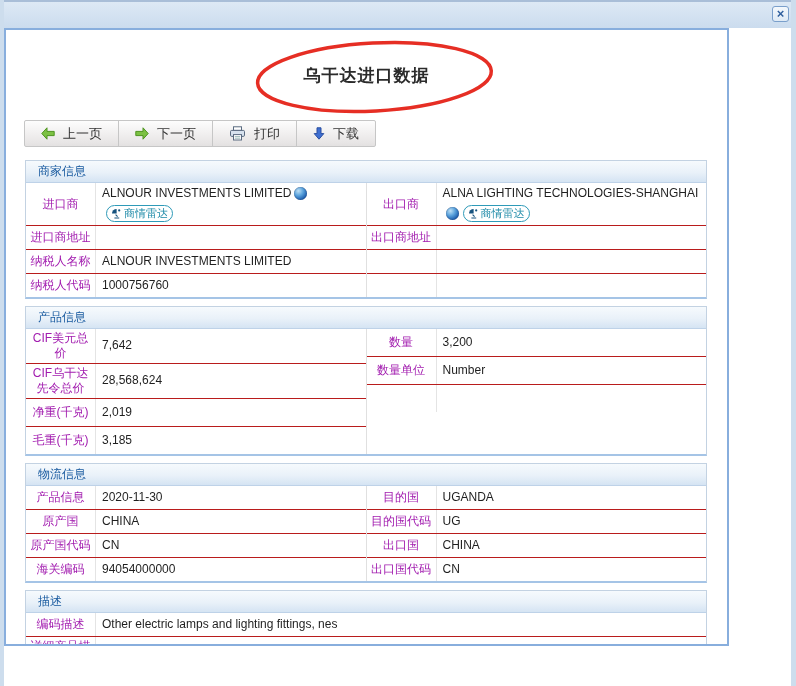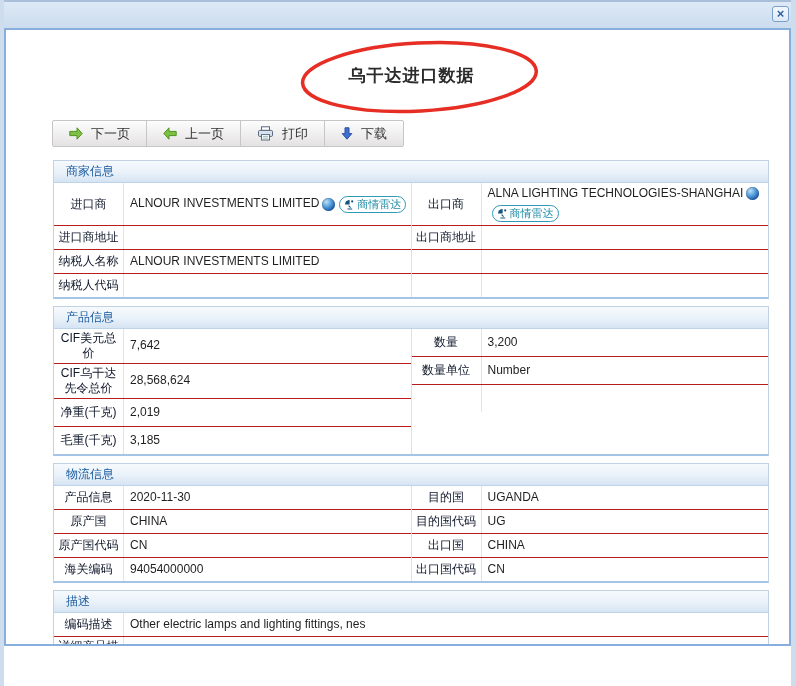--- a/index.html
+++ b/index.html
@@ -7,22 +7,22 @@
 
   
   .titlebar{position:absolute;left:0;top:0;width:100%;height:28px;
     background:linear-gradient(#dde9f5,#cbdcee);border-top:2px solid #a9bed8;box-sizing:border-box;}
   .strip{position:absolute;top:0;bottom:0;width:4px;background:#cddded;}
   .strip.left{left:0;} .strip.right{right:0;width:5px;}
   .close-btn{position:absolute;top:6px;right:7px;width:17px;height:16px;box-sizing:border-box;
     border:1px solid #7a9fcb;border-radius:3px;background:linear-gradient(#f4f8fc,#dfeaf5);
     color:#2f5f9e;font-weight:bold;font-size:13px;line-height:14px;text-align:center;cursor:pointer;}
 
-  .panel{position:absolute;left:4px;top:28px;width:787px;height:618px;box-sizing:border-box;
-    background:#ffffff;border:2px solid #88aedd;overflow:hidden;padding-left:28px;}
+  .panel{position:absolute;left:4px;top:28px;width:725px;height:618px;box-sizing:border-box;
+    background:#ffffff;border:2px solid #88aedd;overflow:hidden;}
 
   
   .title-wrap{position:relative;width:100%;height:78px;margin-top:8px;}
   .title-ellipse{position:absolute;left:50%;top:0;transform:translateX(-47%);}
   .page-title{position:absolute;left:0;right:0;top:26px;text-align:center;
     font-size:17px;font-weight:bold;color:#2b2b2b;letter-spacing:1px;}
 
   
   .toolbar{display:inline-flex;margin:4px 0 0 18px;}
   .tb-btn{display:inline-flex;align-items:center;gap:8px;height:27px;box-sizing:border-box;
@@ -37,21 +37,21 @@
   .sec-header{height:21px;line-height:21px;padding-left:12px;font-size:12px;font-weight:normal;color:#17599f;
     background:linear-gradient(#f6fafd,#e9f1f9 55%,#d5e4f3);border-bottom:1px solid #bed2e8;}
   .sec-body{display:flex;}
   .half{flex:1 1 0;min-width:0;}
   .half.full{flex-basis:100%;}
   .half + .half{border-left:1px solid #e0e0e0;}
   .row{display:flex;min-height:23px;}
   .row + .row{border-top:1px solid #b91c1c;}
   .cell{display:flex;align-items:center;box-sizing:border-box;}
   .lab{width:70px;flex:0 0 70px;justify-content:center;text-align:center;padding:2px 2px;
-    font-size:12px;color:#0f172a;border-right:1px solid #e4e4e4;line-height:1.25;}
+    font-size:12px;color:#a21caf;border-right:1px solid #e4e4e4;line-height:1.25;}
   .val{flex:1 1 auto;min-width:0;padding:2px 4px 2px 6px;font-size:12px;color:#1f1f1f;
     flex-wrap:wrap;row-gap:2px;line-height:1.3;}
   .sec-merchant .half .row:first-child{min-height:42px;}
   .sec-product .row{min-height:27px;}
 
   .globe{display:inline-block;width:13px;height:13px;border-radius:50%;margin-left:3px;vertical-align:middle;
     background:radial-gradient(circle at 34% 30%, #bfe0f5 0%, #5aa2dc 38%, #1f5fae 72%, #123f7e 100%);
     box-shadow:inset 0 0 1px #0c2c5c;cursor:pointer;}
   .radar{display:inline-flex;align-items:center;gap:2px;margin-left:4px;padding:0 4px;height:15px;
     border:1px solid #2e9ab8;border-radius:9px;color:#1e8aa8;font-size:11px;white-space:nowrap;cursor:pointer;}
@@ -72,29 +72,29 @@
     <div class="title-wrap">
       <svg class="title-ellipse" width="248" height="78" viewBox="0 0 248 78">
         <ellipse cx="124" cy="39" rx="117" ry="34" fill="none" stroke="#e62e24" stroke-width="3.5" transform="rotate(-3 124 39)"></ellipse>
       </svg>
       <div class="page-title">乌干达进口数据</div>
     </div>
 
     <div class="toolbar">
       <div class="tb-btn">
         <svg width="14" height="13" viewBox="0 0 14 13">
+          <path d="M6,0.8 L0.8,6.5 L6,12.2 V8.6 H13.2 V4.4 H6 Z" fill="#7cc143" stroke="#4e9420" stroke-width="1"></path>
+        </svg>
+        <span>上一页</span>
+      </div>
+      <div class="tb-btn">
+        <svg width="14" height="13" viewBox="0 0 14 13">
           <path d="M8,0.8 L13.2,6.5 L8,12.2 V8.6 H0.8 V4.4 H8 Z" fill="#7cc143" stroke="#4e9420" stroke-width="1"></path>
         </svg>
         <span>下一页</span>
-      </div>
-      <div class="tb-btn">
-        <svg width="14" height="13" viewBox="0 0 14 13">
-          <path d="M6,0.8 L0.8,6.5 L6,12.2 V8.6 H13.2 V4.4 H6 Z" fill="#7cc143" stroke="#4e9420" stroke-width="1"></path>
-        </svg>
-        <span>上一页</span>
       </div>
       <div class="tb-btn">
         <svg width="17" height="15" viewBox="0 0 17 15">
           <rect x="4.5" y="0.8" width="8" height="3.6" fill="#ffffff" stroke="#5a6b80" stroke-width="1"></rect>
           <rect x="1.5" y="4.4" width="14" height="6" rx="1.2" fill="#d7e2ee" stroke="#5a6b80" stroke-width="1"></rect>
           <rect x="4.5" y="8.6" width="8" height="5.4" fill="#ffffff" stroke="#5a6b80" stroke-width="1"></rect>
           <line x1="5.8" y1="10.6" x2="11.2" y2="10.6" stroke="#8aa" stroke-width="0.8"></line>
           <line x1="5.8" y1="12.2" x2="11.2" y2="12.2" stroke="#8aa" stroke-width="0.8"></line>
         </svg>
         <span>打印</span>
@@ -134,20 +134,23 @@
                 </div>
               </div>
               <div class="row">
                 <div class="cell lab">纳税人名称</div>
                 <div class="cell val">
                   <span>ALNOUR INVESTMENTS LIMITED</span>
                 </div>
               </div>
               <div class="row">
                 <div class="cell lab">纳税人代码</div>
+                <div class="cell val">
+                  <span>1000756760</span>
+                </div>
               </div>
             </div>
             <div class="half">
               <div class="row">
                 <div class="cell lab">出口商</div>
                 <div class="cell val">
                   <span>ALNA LIGHTING TECHNOLOGIES-SHANGHAI</span>
                   <span class="globe"></span>
                   <span class="radar">
                     <svg width="11" height="11" viewBox="0 0 11 11">

